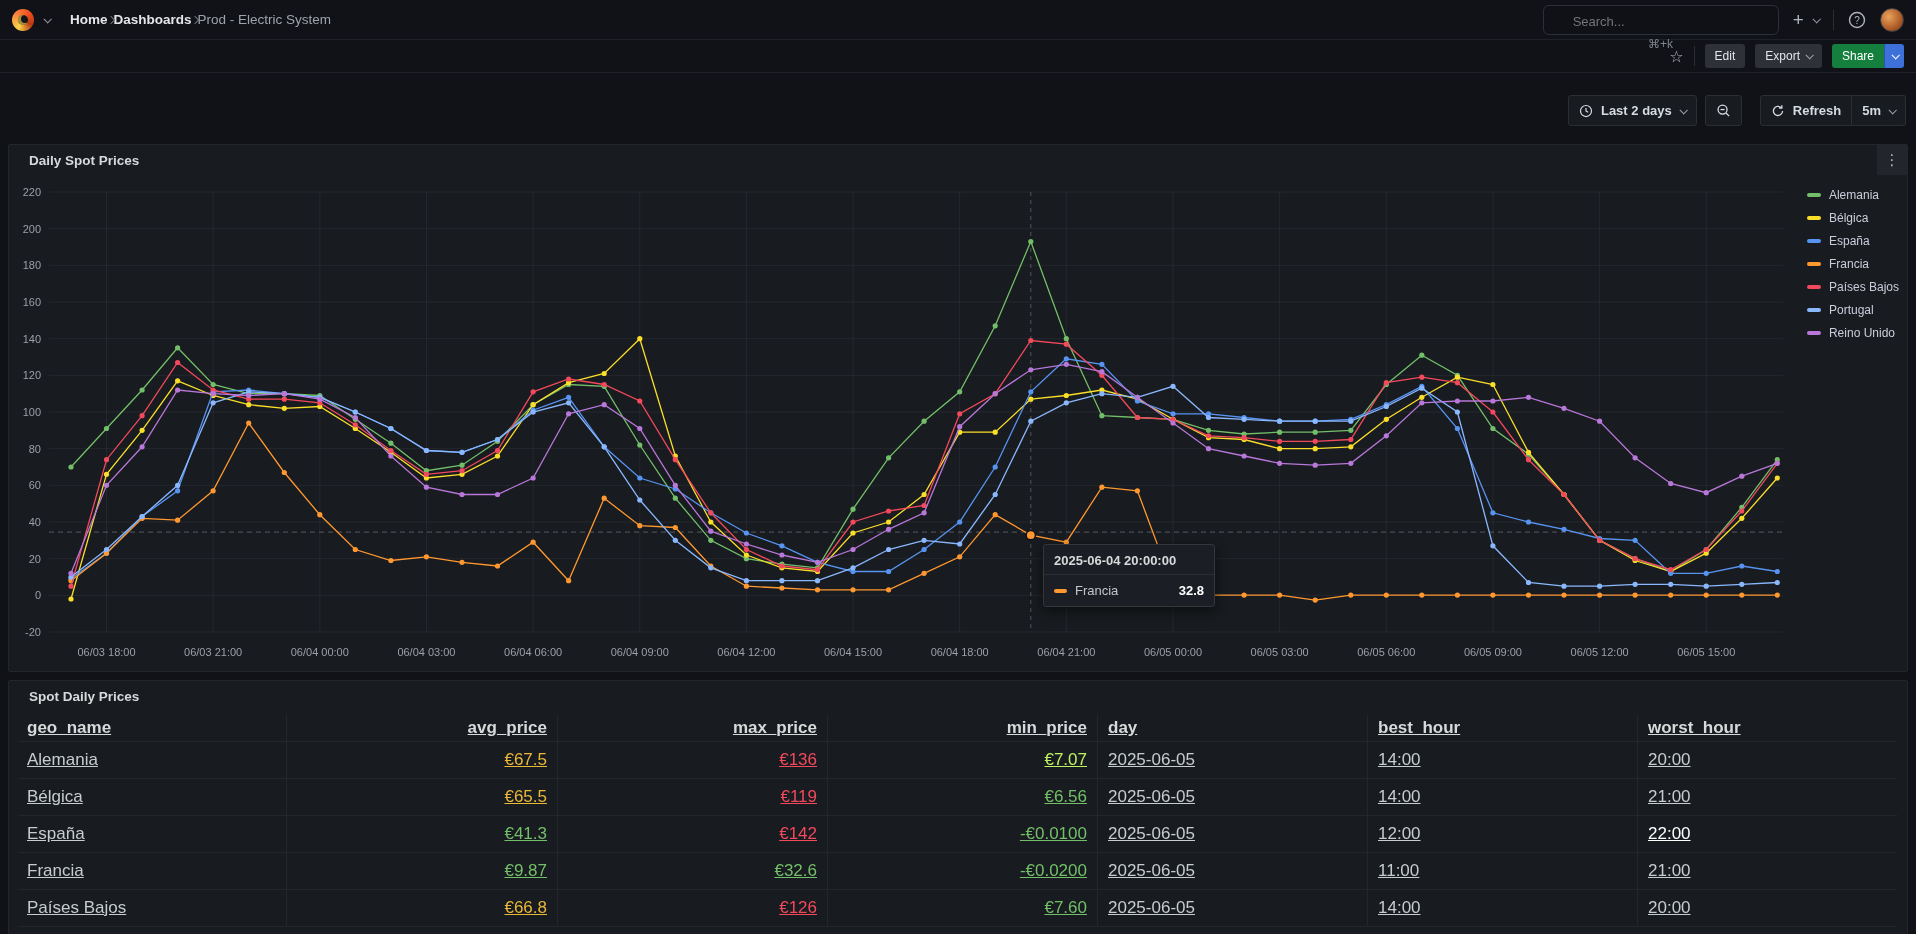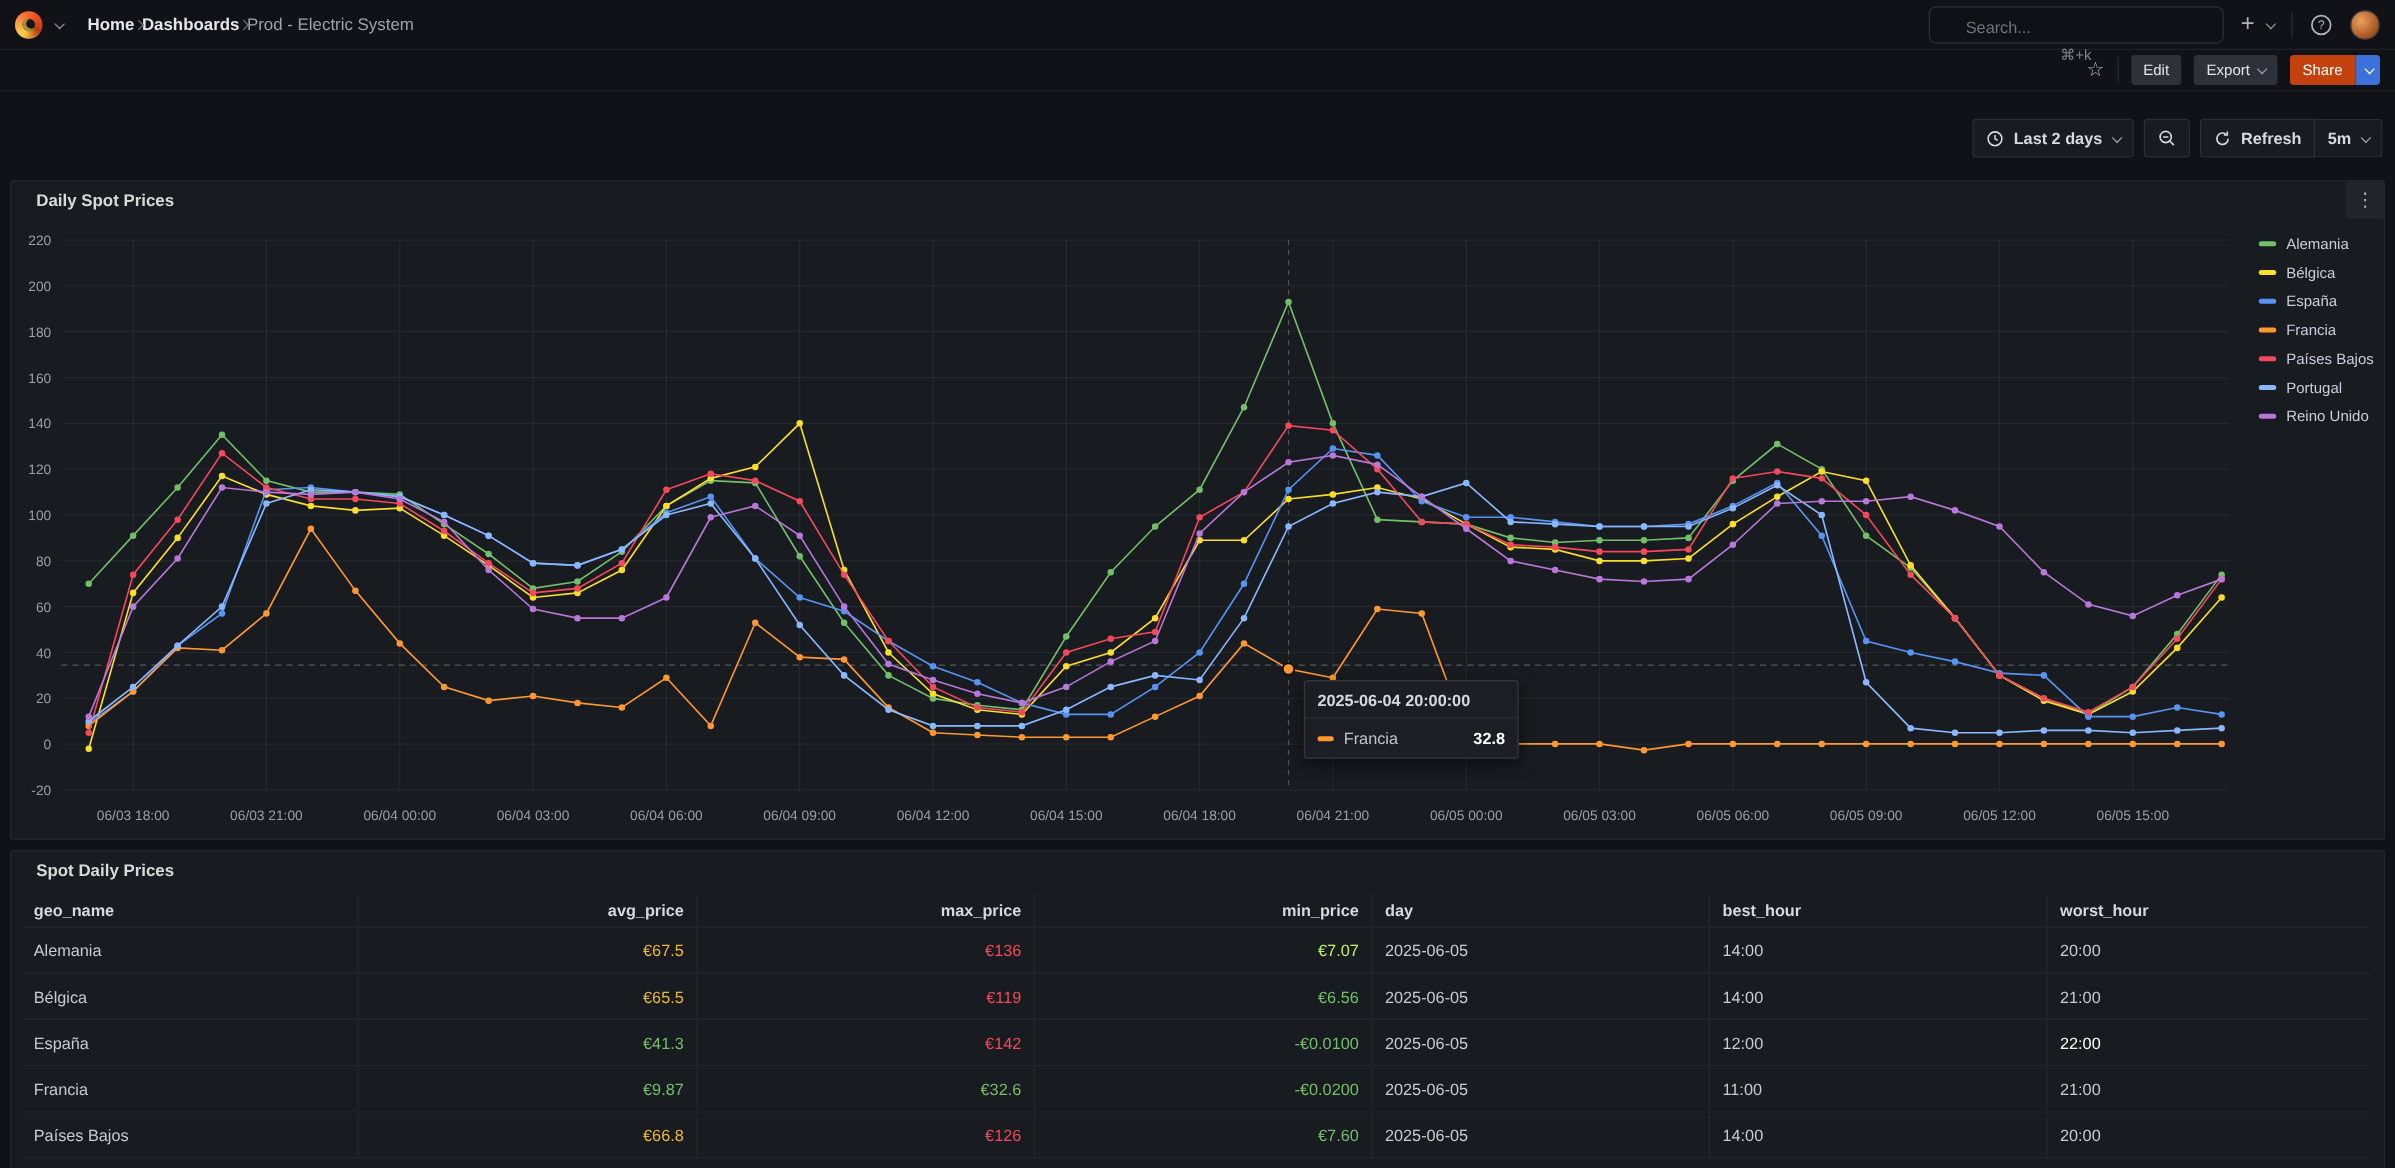--- a/index.html
+++ b/index.html
@@ -31,33 +31,33 @@
   .icon-btn { color:#aeb4bd; display:flex; align-items:center; gap:4px; cursor:pointer; font-size:16px; }
   .vdiv { width:1px; height:20px; background:#2a2d34; }
   .avatar { width:24px; height:24px; border-radius:50%;
     background:radial-gradient(circle at 35% 35%,#e8a35c,#b05c28 60%,#6d3a1a); border:1px solid #3a3d44; }
 
   
   .subbar { height:33px; display:flex; align-items:center; justify-content:flex-end; gap:10px;
     padding:0 12px; border-bottom:1px solid #1f222a; background:#111217; }
   .btn { height:24px; padding:0 10px; border-radius:3px; font-size:12px; display:flex;
     align-items:center; gap:6px; background:#2e3137; color:#e3e5e8; cursor:pointer; border:0; }
-  .btn.primary { background:#c2410c; color:#fff; }
+  .btn.primary { background:#15803d; color:#fff; }
   .split-caret { height:24px; width:20px; border-radius:0 3px 3px 0; background:#3d71d9;
     border-left:1px solid #2c56ab; display:flex; align-items:center; justify-content:center; color:#fff; cursor:pointer; }
   .btn.primary.main { border-radius:3px 0 0 3px; }
   .star { font-size:16px; color:#aeb4bd; cursor:pointer; }
 
   
   .timebar { position:absolute; top:95px; right:10px; display:flex; gap:8px; }
   .tbtn { height:31px; background:#181b1f; border:1px solid #2c2e34; border-radius:3px;
     color:#d5dbe1; font-size:13px; font-weight:600; display:flex; align-items:center; gap:8px;
     padding:0 10px; cursor:pointer; }
   .tgroup { display:flex; }
-  .tgroup .tbtn:first-child { border-radius:3px 0 0 3px; }
+  .tgroup .tbtn:first-child { border-radius:3px 0 0 3px;margin-left:10px; }
   .tgroup .tbtn:last-child { border-radius:0 3px 3px 0; border-left:0; }
   .icon-svg { display:block; }
 
   
   .panel { position:absolute; background:#181b1f; border:1px solid #23262b; border-radius:2px; }
   .panel-title { position:absolute; top:8px; left:20px; font-size:13.5px; font-weight:700; color:#d8d9da; }
   .kebab { position:absolute; top:0; right:0; width:30px; height:30px; background:#22252b;
     color:#aeb4bd; display:flex; align-items:center; justify-content:center; font-size:15px; cursor:pointer; }
 
   #chart-panel { left:8px; top:144px; width:1900px; height:528px; }
@@ -76,22 +76,22 @@
   .tooltip-dash { width:13px; height:4px; border-radius:2px; background:#FF9830; }
   .tooltip-name { color:#c3c6cc; flex:1; }
   .tooltip-val { font-weight:700; color:#fff; }
 
   
   #table-panel { left:8px; top:680px; width:1900px; height:300px; }
   .table-wrap { position:absolute; top:34px; left:10px; right:10px; }
   .trow { display:grid; grid-template-columns:267px 271px 270px 270px 270px 270px auto;
     border-bottom:1px solid #23262b; }
   .trow.head { border-bottom:1px solid #23262b; }
-  .tcell { height:36px; display:flex; align-items:center; padding:0 10px; font-size:13px;
-    color:#c7ccd1; border-left:1px solid #23262b; overflow:hidden; white-space:nowrap; }
+  .tcell { height:36px; display:flex; align-items:center; padding:0 10px; font-size:17px;
+    color:#c7ccd1; border-left:1px solid #23262b; overflow:hidden; white-space:nowrap;text-decoration:underline; }
   .tcell:first-child { border-left:0; padding-left:8px; }
   .trow.head .tcell { height:26px; font-weight:700; color:#d8d9da; cursor:pointer; }
   .tcell.num { justify-content:flex-end; }
   .trow.partial { height:14px; border-bottom:0; }
 </style>
 </head>
 <body>
 
 <header class="topnav">
   <div class="nav-left">

